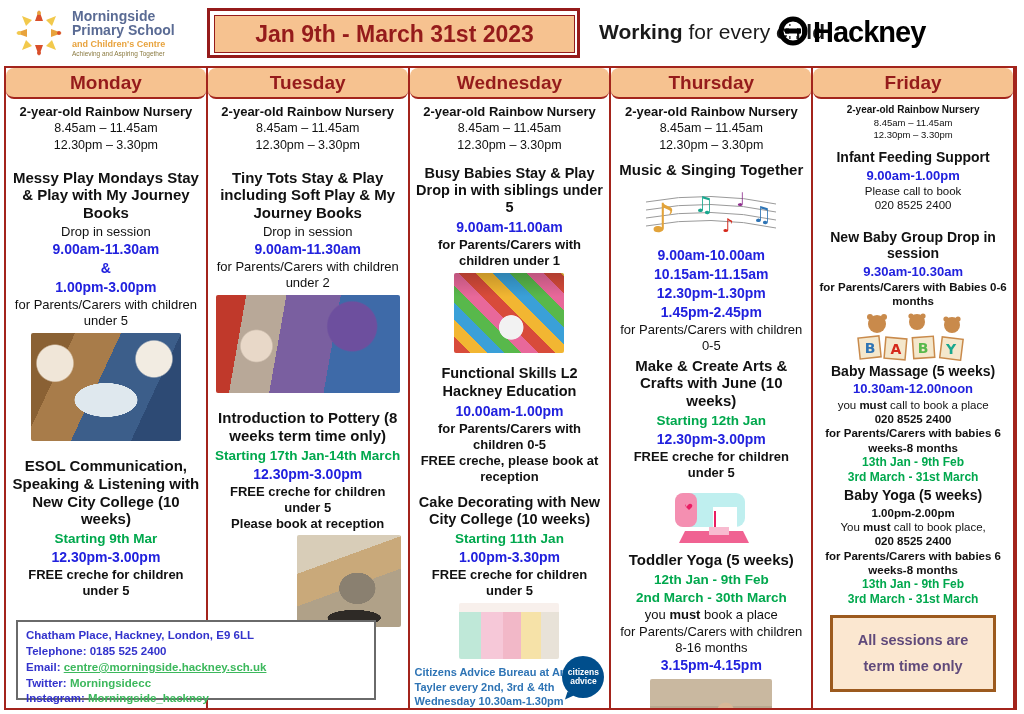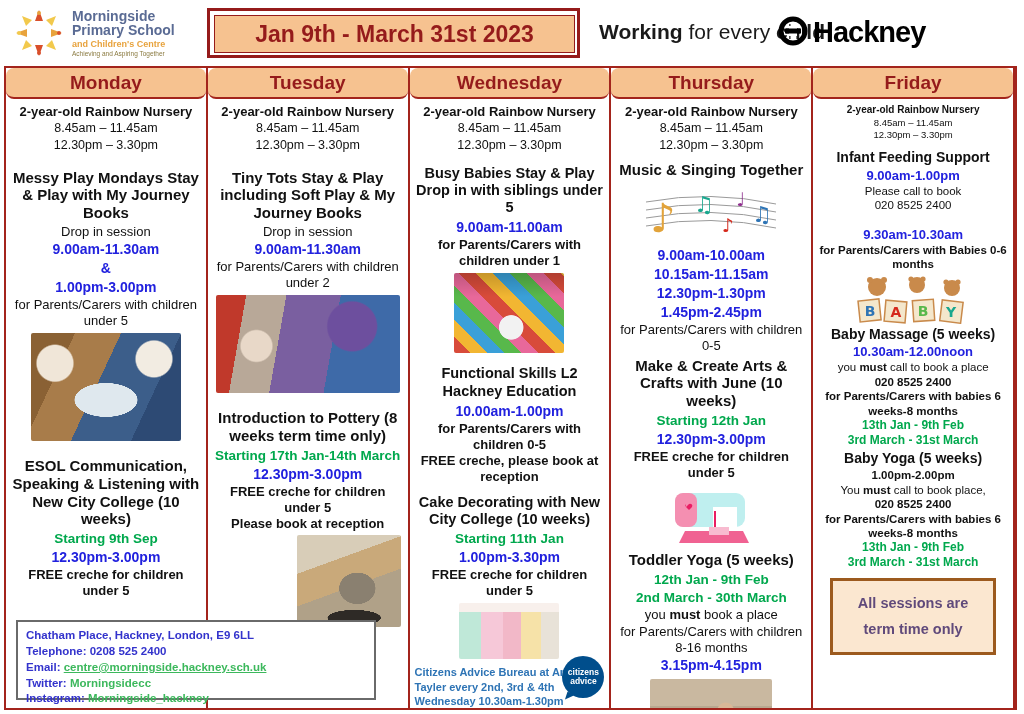--- a/index.html
+++ b/index.html
@@ -156,21 +156,21 @@
         <div class="gap14"></div>
         <div class="h1">Messy Play Mondays Stay &amp; Play with My Journey Books</div>
         <div class="reg">Drop in session</div>
         <div class="blue">9.00am-11.30am</div>
         <div class="blue">&amp;</div>
         <div class="blue">1.00pm-3.00pm</div>
         <div class="reg">for Parents/Carers with children under 5</div>
         <div class="photo ph-messy"></div>
         <div class="gap10"></div>
         <div class="h1">ESOL Communication, Speaking &amp; Listening with New City College (10 weeks)</div>
-        <div class="green">Starting 9th Sep</div>
+        <div class="green">Starting 9th Mar</div>
         <div class="blue">12.30pm-3.00pm</div>
         <div class="bold">FREE creche for children under 5</div>
       </div>
     </div>
 
     <div class="col col-tue">
       <div class="day-header">Tuesday</div>
       <div class="cell">
         <div class="nt">2-year-old Rainbow Nursery</div>
         <div class="nr">8.45am – 11.45am</div>
@@ -279,20 +279,21 @@
       <div class="cell">
         <div class="nt">2-year-old Rainbow Nursery</div>
         <div class="nr">8.45am – 11.45am</div>
         <div class="nr">12.30pm – 3.30pm</div>
         <div class="gap6"></div>
         <div class="h1">Infant Feeding Support</div>
         <div class="blue">9.00am-1.00pm</div>
         <div class="reg">Please call to book</div>
         <div class="reg">020 8525 2400</div>
         <div class="gap14"></div>
+        <div class="h1">New Baby Group Drop in session</div>
         <div class="blue">9.30am-10.30am</div>
         <div class="bold">for Parents/Carers with Babies 0-6 months</div>
         <svg class="svg-illus" width="124" height="50" viewBox="0 0 124 50" font-family="DejaVu Sans">
           <g fill="#C98A4B">
             <circle cx="26" cy="13" r="9"></circle>
               <circle cx="19" cy="6" r="3"></circle>
               <circle cx="33" cy="6" r="3"></circle>
             <circle cx="66" cy="11" r="8"></circle>
               <circle cx="60" cy="5" r="2.6"></circle>
               <circle cx="72" cy="5" r="2.6"></circle>
@@ -329,20 +330,20 @@
         <div class="green">3rd March - 31st March</div>
         <div class="term-box">
           <div>All sessions are</div>
           <div>term time only</div>
         </div>
       </div>
     </div>
 
     <div class="contact-box">
       <div>Chatham Place, Hackney, London, E9 6LL</div>
-      <div><span>Telephone: </span><span>0208 525 2400</span></div>
+      <div><span>Telephone: </span><span>0185 525 2400</span></div>
       <div><span>Email: </span><a href="#">centre@morningside.hackney.sch.uk</a></div>
       <div><span>Twitter: </span><span class="lg">Morningsidecc</span></div>
       <div><span>Instagram: </span><span class="lg">Morningside_hackney</span></div>
     </div>
 
   </div>
 </div>
 
 </body></html>

